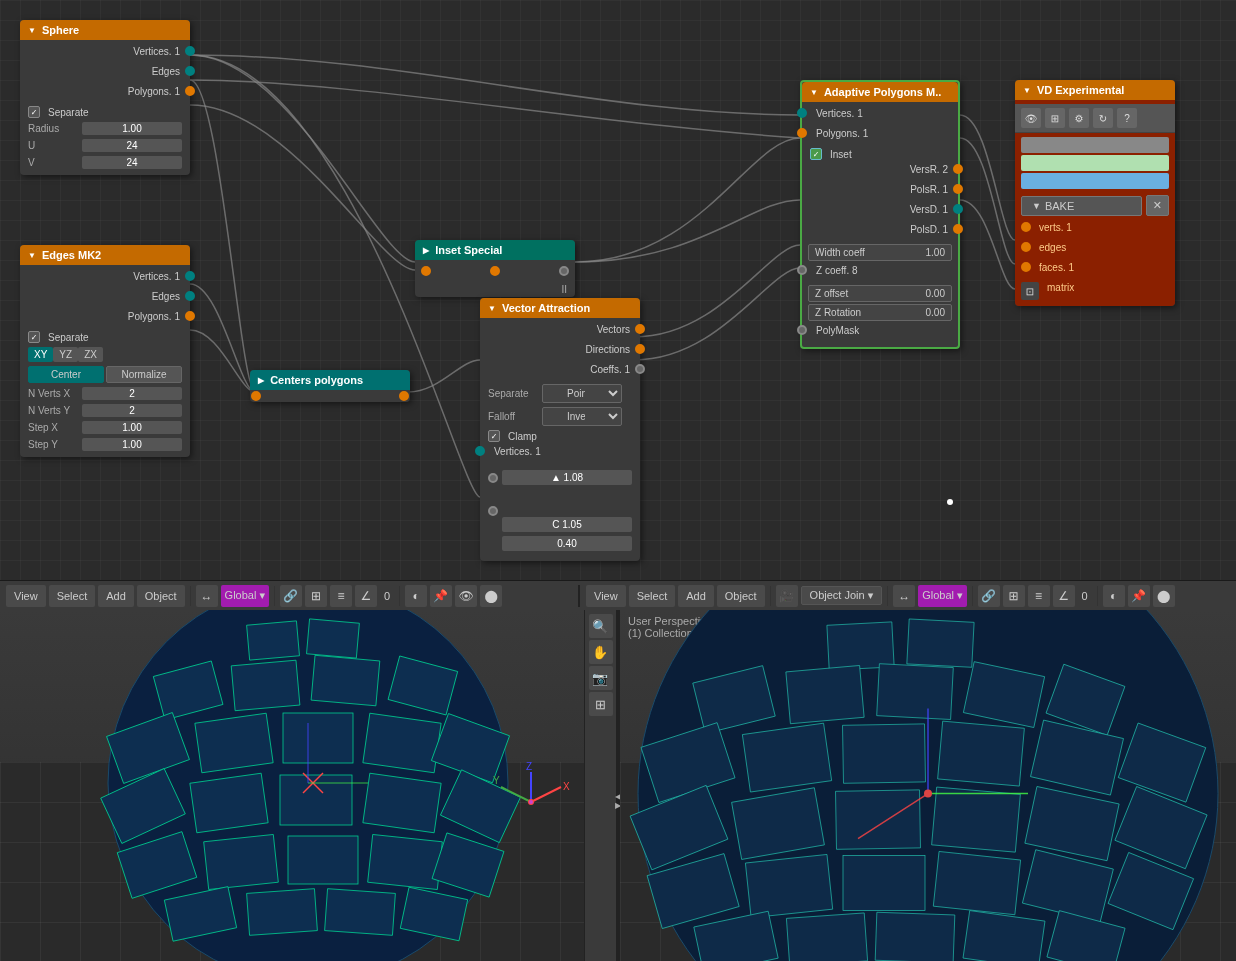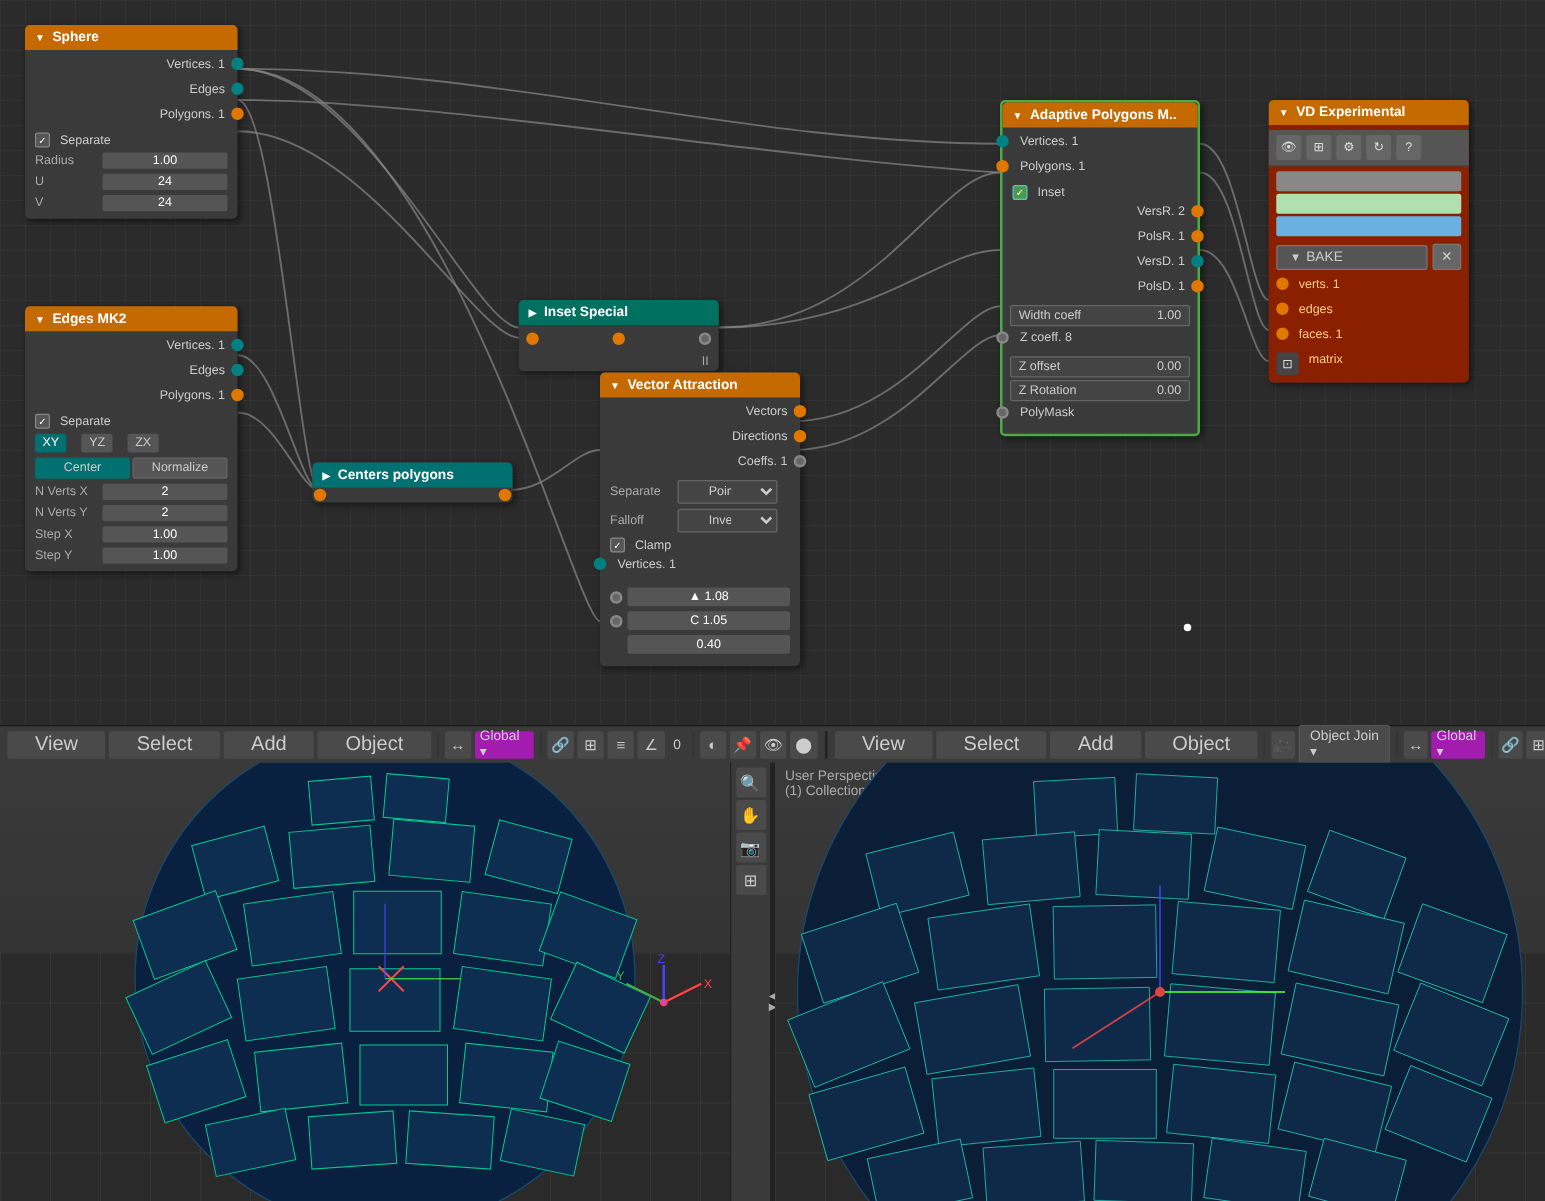--- a/index.html
+++ b/index.html
@@ -23,22 +23,22 @@
       width: 1236px;
       height: 381px;
       display: flex;
       flex-direction: column;
     }
 
     .toolbar-btn {
       background: #4a4a4a;
       border: none;
       color: #ccc;
-      padding: 2px 22px;
-      font-size: 16px;
+      padding: 2px 8px;
+      font-size: 11px;
       cursor: pointer;
       border-radius: 2px;
       height: 22px;
     }
 
     .toolbar-dropdown {
       background: #a21caf;
       border: none;
       color: #ccc;
       padding: 2px 4px;
@@ -364,21 +364,21 @@
       display: flex;
       align-items: center;
       justify-content: space-between;
       margin: 2px 6px;
       cursor: pointer;
     }
 
     
     .axis-btn-group {
       display: flex;
-      gap: 12px;
+      gap: 0;
       padding: 2px 8px;
     }
     .axis-btn {
       background: #555;
       border: none;
       color: #ccc;
       font-size: 10px;
       padding: 2px 6px;
       border-radius: 2px;
       cursor: pointer;
@@ -667,21 +667,21 @@
         <div class="socket input teal"></div>
         <span class="node-label" style="padding-left:8px;">Vertices. 1</span>
       </div>
       <div style="padding:4px 8px;">
         <div style="display:flex; align-items:center; gap:4px; padding:2px 0; position:relative;">
           <div class="socket input gray" style="position:relative; left:0;"></div>
           <div style="background:#555; color:#fff; font-size:10px; padding:2px 6px; border-radius:2px; flex:1; text-align:center;">▲ 1.08</div>
         </div>
         <div style="display:flex; align-items:center; gap:4px; padding:2px 0; position:relative;">
           <div class="socket input gray" style="position:relative; left:0;"></div>
-          <div style="background:#555; color:#fff; font-size:10px; padding:2px 6px; border-radius:2px; flex:1; text-align:center;">C 1.05</div>
+          <div style="background:#555; color:#fff; font-size:10px; padding:2px 6px; border-radius:2px; flex:1; text-align:center;margin-top:28px;">C 1.05</div>
         </div>
         <div style="display:flex; align-items:center; gap:4px; padding:2px 0; position:relative;">
           <div style="background:#555; color:#fff; font-size:10px; padding:2px 6px; border-radius:2px; flex:1; text-align:center; margin-left:14px;">0.40</div>
         </div>
       </div>
     </div>
   </div>
 
   <div class="node" id="adaptive-node" style="border: 2px solid #4aaa44;">
     <div class="node-header orange">

